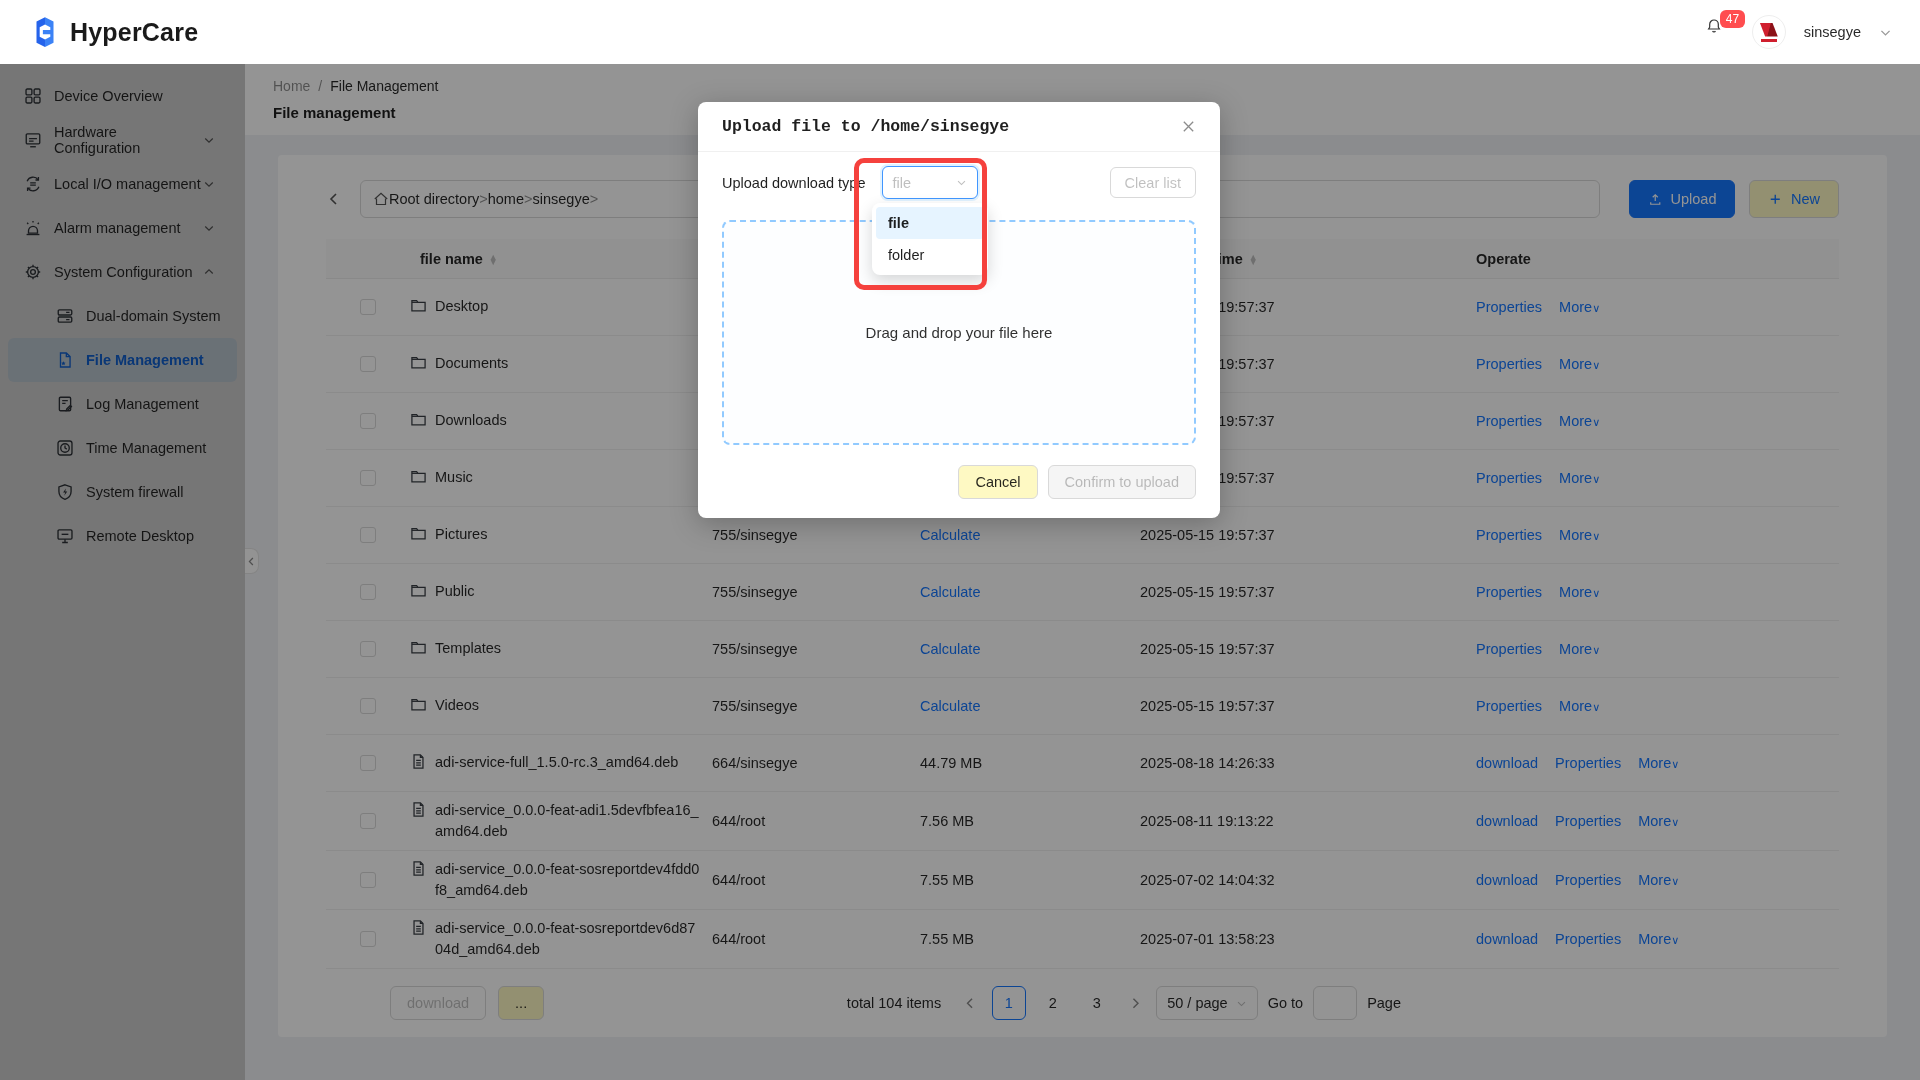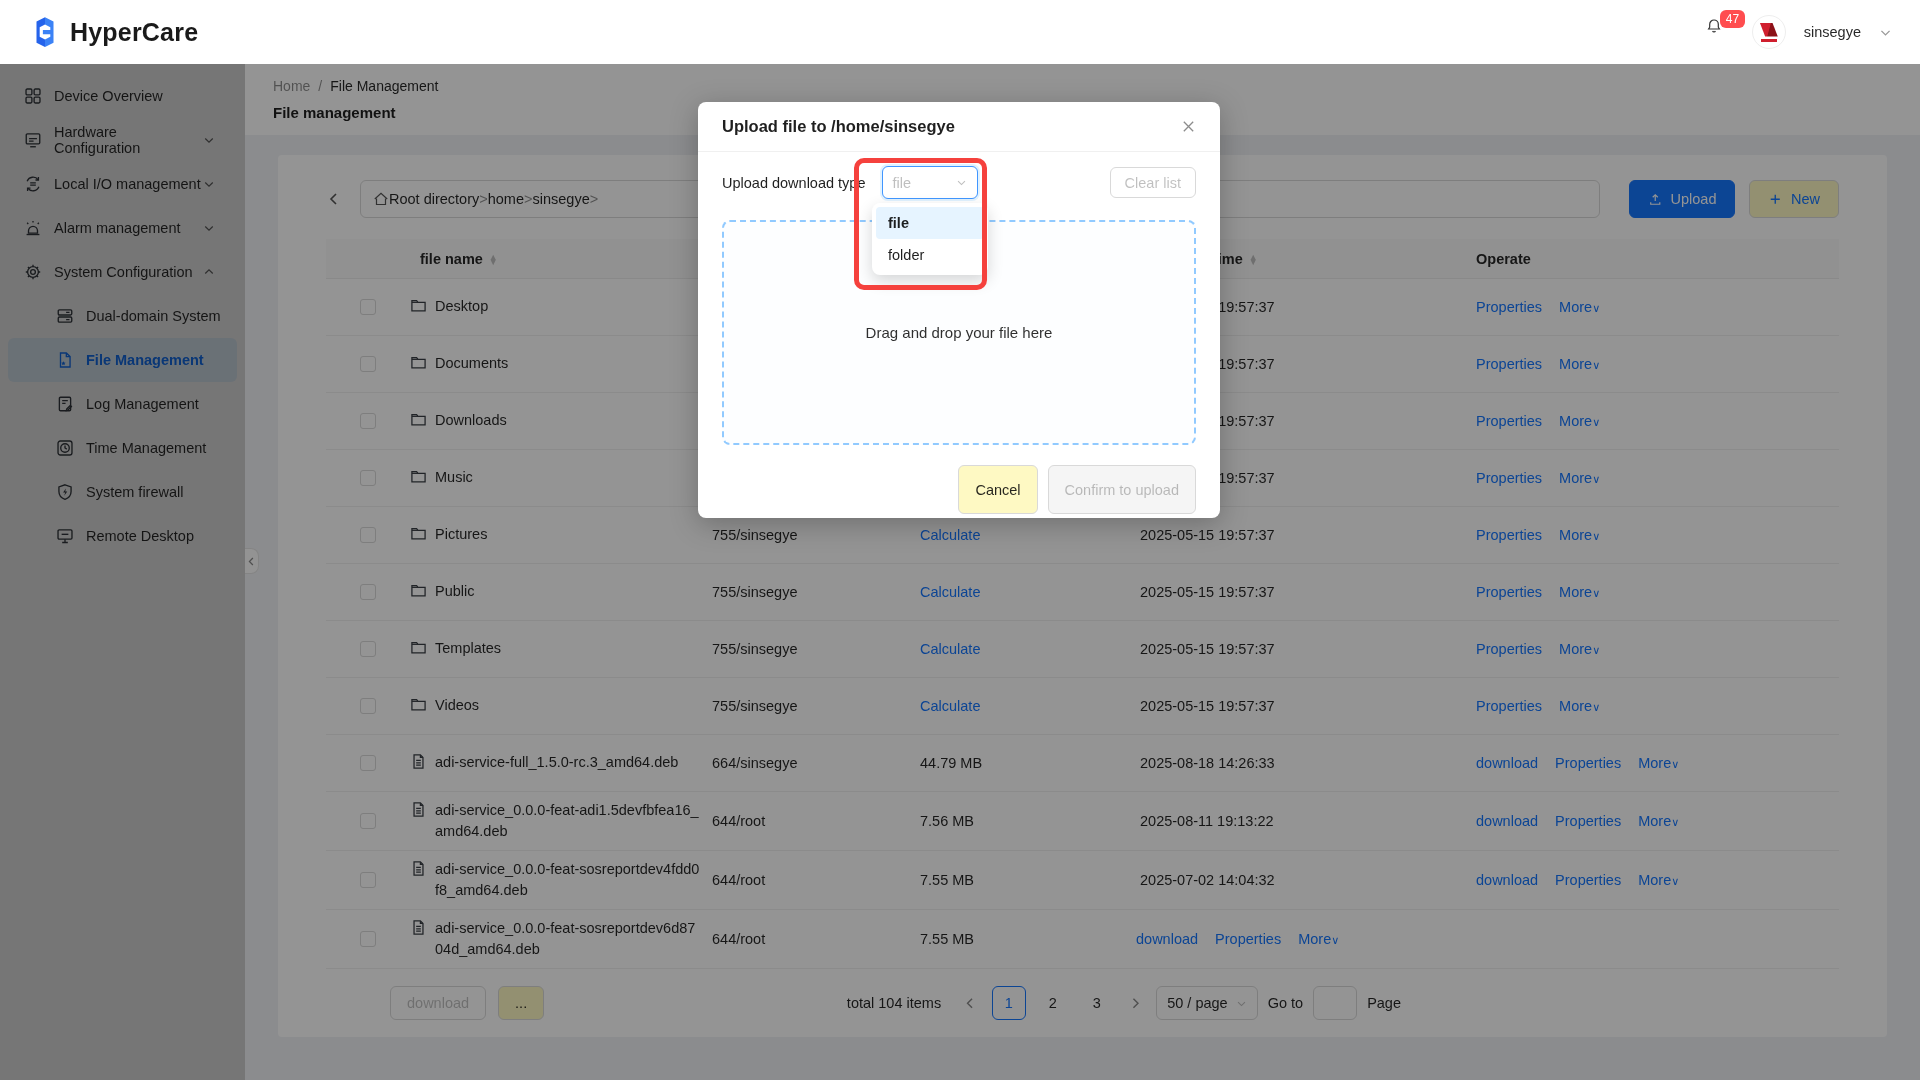--- a/index.html
+++ b/index.html
@@ -81,33 +81,33 @@
   .size-select { height:34px; border:1px solid #d9d9d9; border-radius:6px; background:#fff; display:flex; align-items:center; gap:8px; padding:0 10px; }
   .size-select .caret { color:#bfbfbf; font-size:11px; }
   .goto-input { width:44px; height:34px; border:1px solid #d9d9d9; border-radius:6px; background:#fff; }
 
   
   .mask-main { position:absolute; top:64px; left:0; right:0; bottom:0; background:rgba(0,0,0,.42); z-index:150; }
   .mask-side { position:absolute; top:64px; left:0; width:245px; bottom:0; background:rgba(0,0,0,.20); z-index:151; }
 
   
   .modal { position:absolute; left:698px; top:102px; width:522px; height:416px; background:#fff; border-radius:8px; box-shadow:0 6px 28px rgba(0,0,0,.25); z-index:300; }
-  .modal-head { height:50px; padding:0 24px; display:flex; align-items:center; border-bottom:1px solid #f0f0f0; }
+  .modal-head { height:50px; padding:0 24px; display:flex; align-items:center; border-bottom:1px solid #f0f0f0;font-family:Liberation Mono, monospace; }
   .modal-title { font-size:16.5px; font-weight:bold; color:rgba(0,0,0,.88); }
   .modal-close { margin-left:auto; color:rgba(0,0,0,.45); font-size:15px; cursor:pointer; }
   .modal-body { padding:14px 24px 0 24px; }
   .type-row { display:flex; align-items:center; }
   .type-label { font-size:14.5px; color:rgba(0,0,0,.88); margin-right:16px; }
   .type-select { width:96px; height:33px; border:1px solid #4096ff; box-shadow:0 0 0 2px rgba(5,145,255,.12); border-radius:6px; background:#fff; display:flex; align-items:center; padding:0 10px; cursor:pointer; }
   .type-select .val { color:#bfbfbf; font-size:14.5px; }
   .type-select .caret { margin-left:auto; color:#bfbfbf; font-size:11px; }
   .dropzone { margin-top:21px; height:225px; border:2px dashed #91caff; border-radius:8px; background:#fdfeff; display:flex; align-items:center; justify-content:center; }
   .dropzone-text { font-size:15px; color:rgba(0,0,0,.82); }
   .modal-foot { display:flex; justify-content:flex-end; gap:10px; margin-top:20px; padding:0 24px; }
-  .modal-foot .btn { height:49px; padding:0 16px; }
+  .modal-foot .btn { height:34px; padding:0 16px; }
   .btn-confirm.disabled { background:rgba(0,0,0,.04); }
   .dd-panel { position:absolute; left:174px; top:101px; width:116px; background:#fff; border-radius:8px; box-shadow:0 6px 16px rgba(0,0,0,.16); padding:4px; z-index:310; }
   .dd-item { height:32px; border-radius:4px; display:flex; align-items:center; padding:0 12px; font-size:14.5px; color:rgba(0,0,0,.88); cursor:pointer; }
   .dd-item.selected { background:var(--selected); font-weight:bold; }
   .annotation { position:absolute; left:156px; top:56px; width:133px; height:132px; border:5px solid var(--annotation); border-radius:10px; z-index:320; pointer-events:none; }
 </style>
 </head>
 <body>
 
 <div id="screen">
@@ -597,20 +597,21 @@
                 <svg viewBox="0 0 16 16" fill="none" stroke="currentColor" stroke-width="1.2">
                   <path d="M3.8 1.8h6L12.2 4.2v10H3.8z"></path>
                   <path d="M9.8 1.8v2.4h2.4"></path>
                   <path d="M5.8 7h4.4M5.8 9.2h4.4M5.8 11.4h4.4"></path>
                 </svg>
               </span>
               <span class="name-text">adi-service_0.0.0-feat-sosreportdev6d8704d_amd64.deb</span>
             </div>
     <div class="tcell">644/root</div>
     <div class="tcell">7.55 MB</div>
+    <div class="tcell">2025-07-01 13:58:23</div>
     <div class="ops">
               <span class="link">download</span>
               <span class="link">Properties</span>
               <span class="link">More<span class="more-caret">∨</span></span>
             </div>
   </div>
         </div>
 
       <div class="tfooter">
         <div class="batch">

